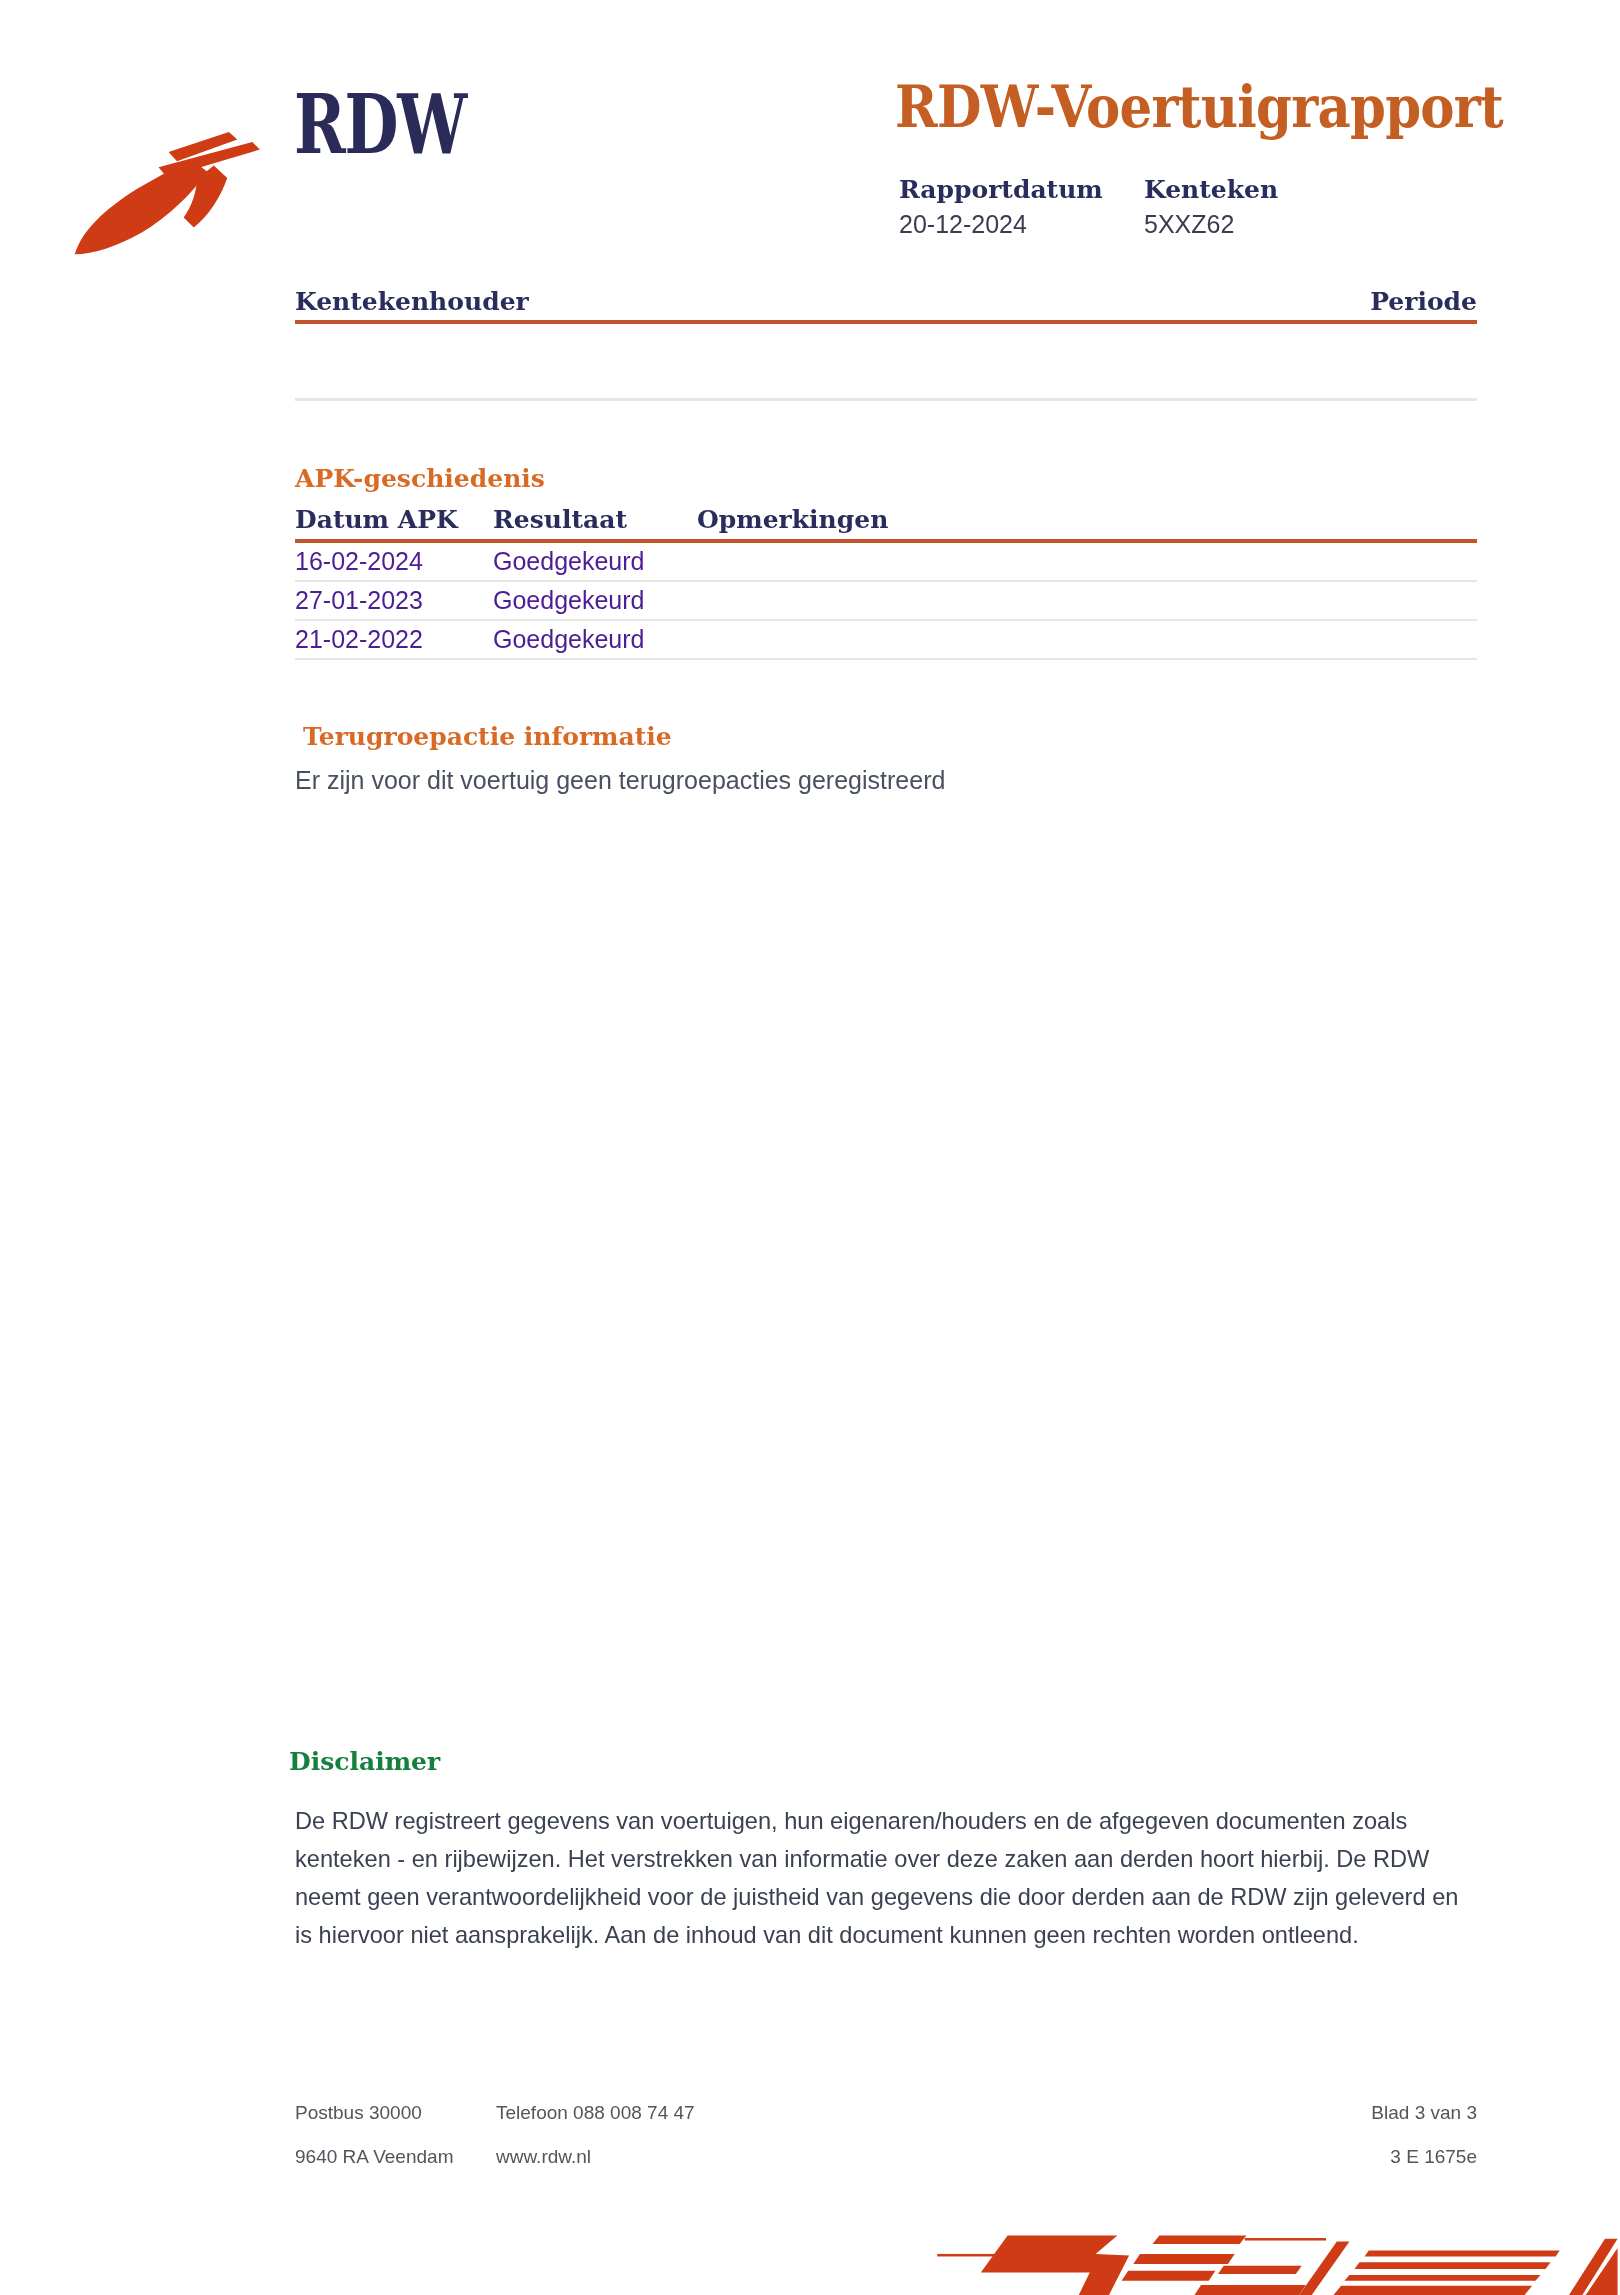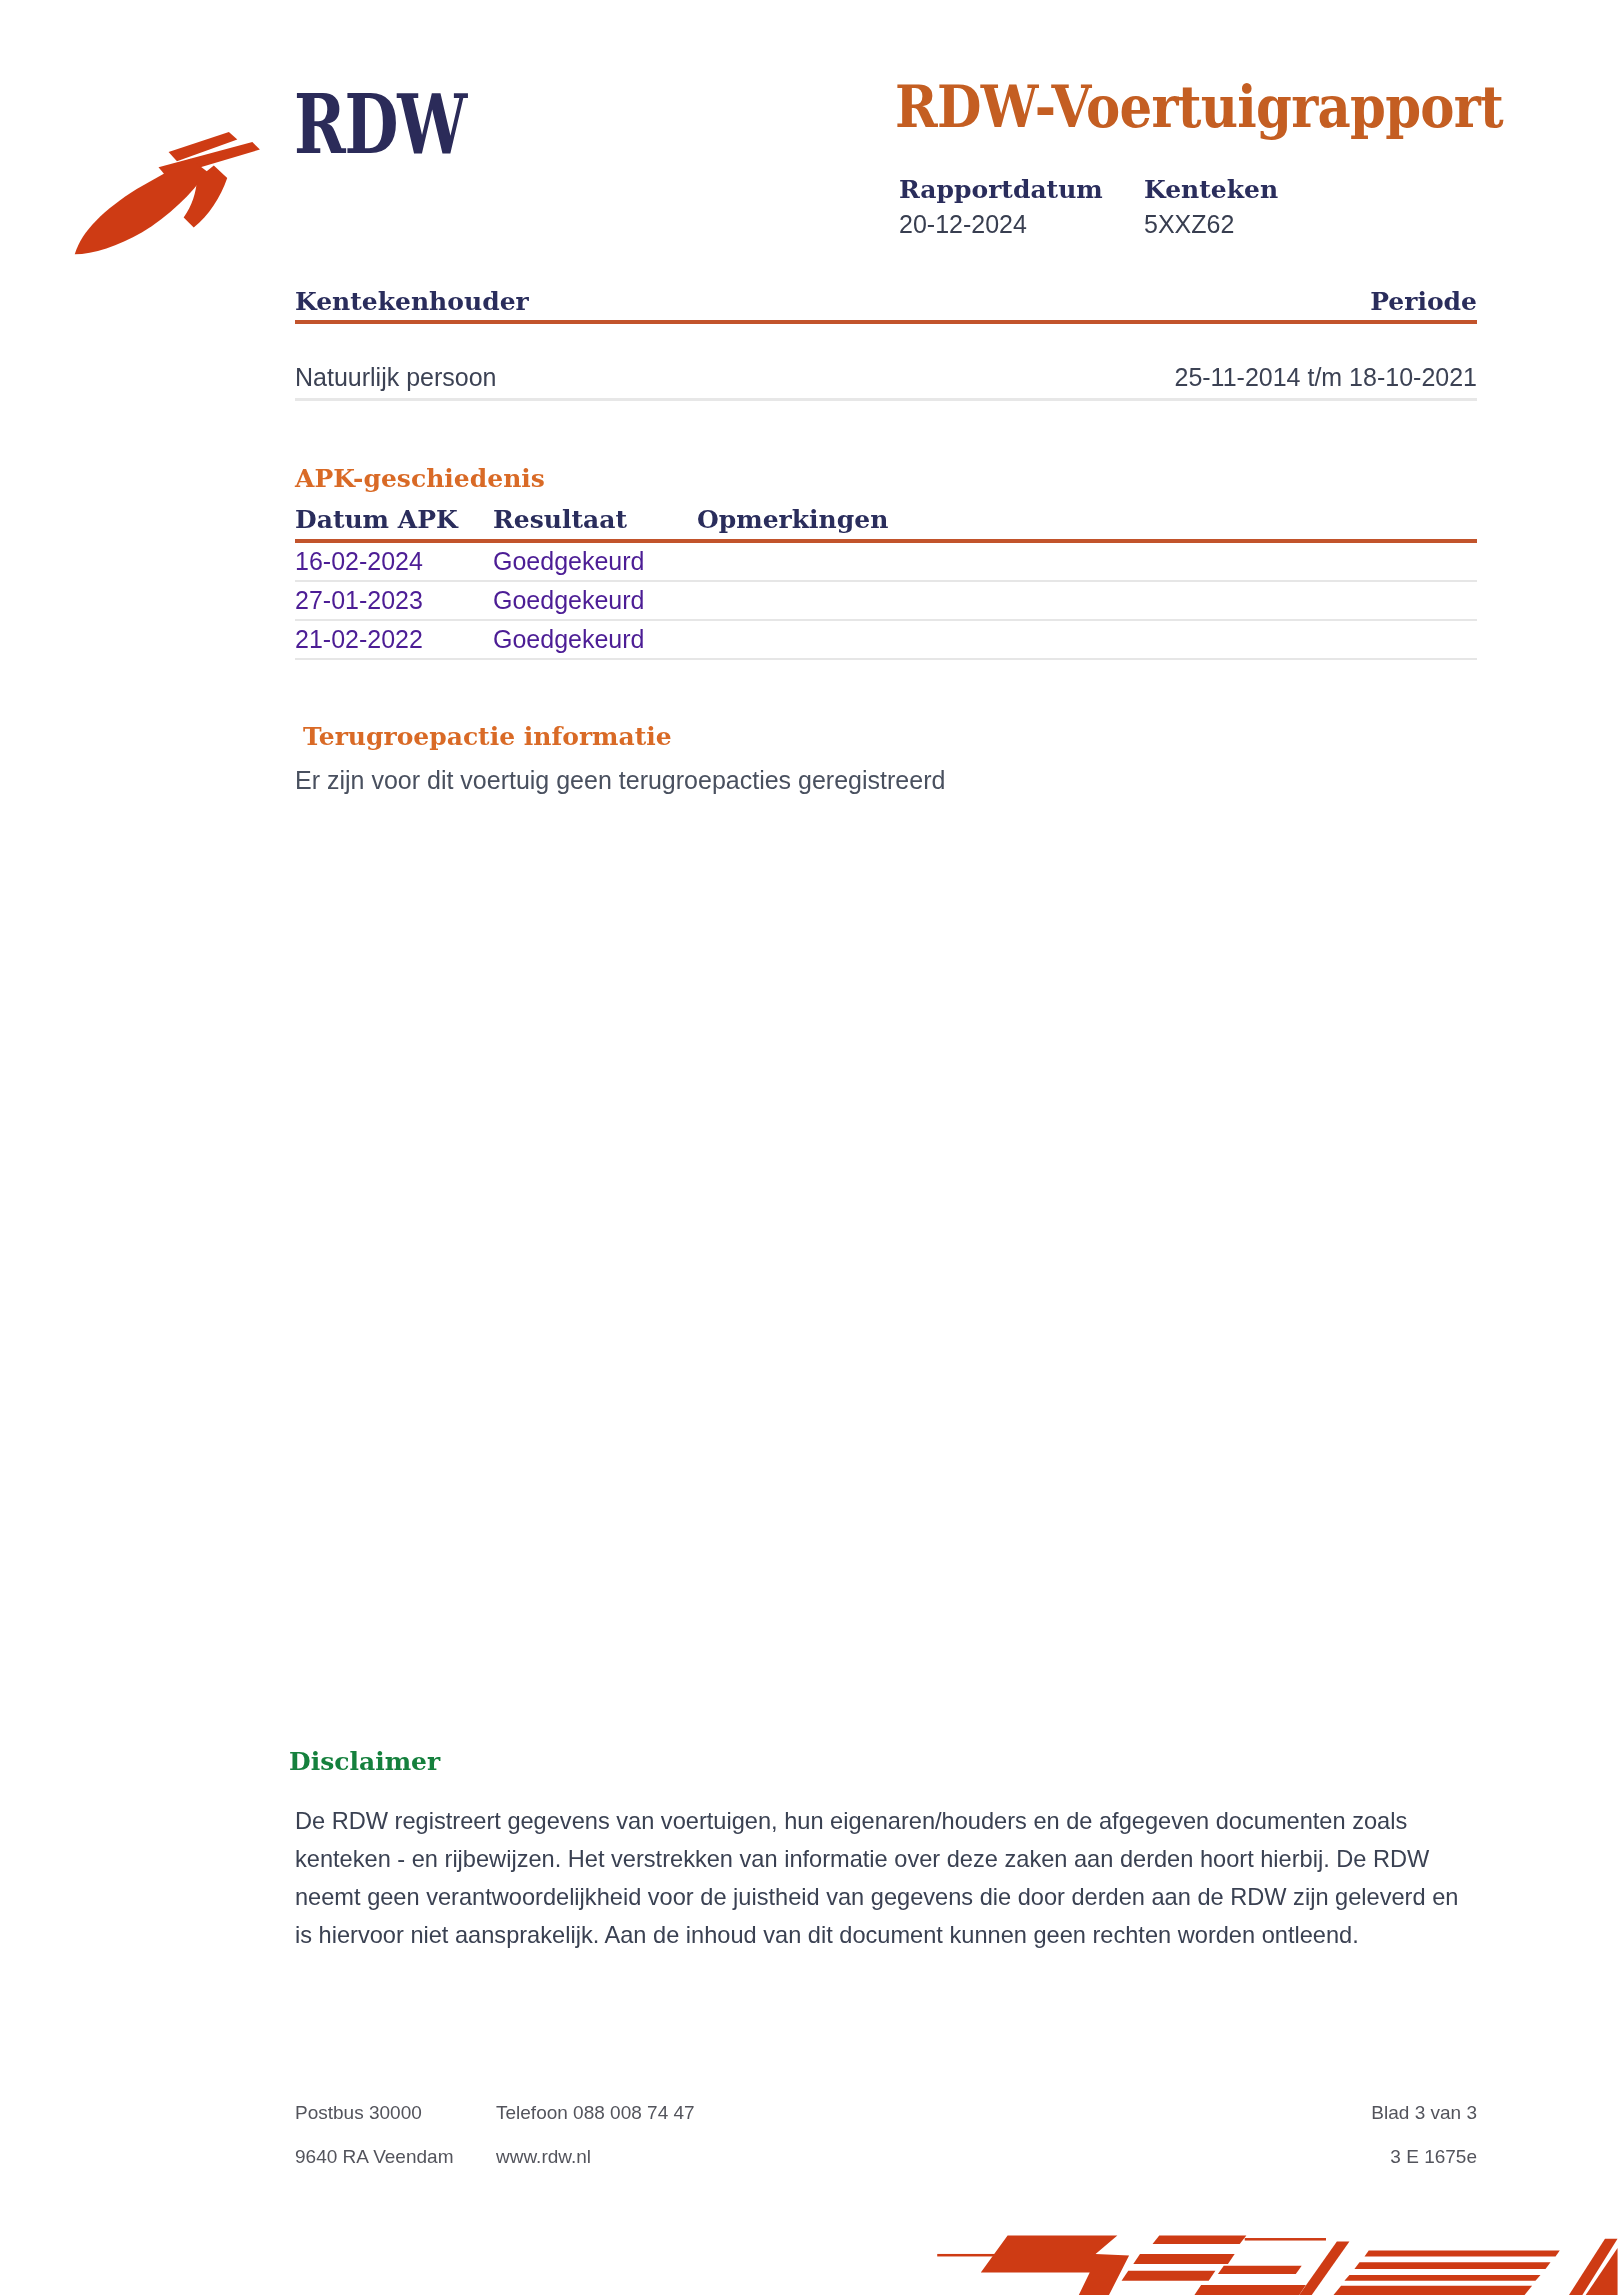--- a/index.html
+++ b/index.html
@@ -97,24 +97,20 @@
   <div class="abs slab meta-label" style="left:1144px;top:176px;">Kenteken</div>
   <div class="abs sans meta-value" style="left:899px;top:211px;">20-12-2024</div>
   <div class="abs sans meta-value" style="left:1144px;top:211px;">5XXZ62</div>
 
   <div class="abs content-left sec-header-row">
     <span class="slab navy-h left">Kentekenhouder</span>
     <span class="slab navy-h right">Periode</span>
   </div>
   <div class="abs content-left rule-orange" style="top:320px;"></div>
 
-  <div class="abs content-left row-30" style="top:363px;height:34px;">
-    <span class="pull-left">Natuurlijk persoon</span>
-    <span class="pull-right">25-11-2014 t/m 18-10-2021</span>
-  </div>
   <div class="abs content-left rule-gray" style="top:398px;"></div>
 
   <div class="abs slab orange-h" style="left:295px;top:465px;">APK-geschiedenis</div>
 
   <div class="abs content-left apk-head" style="top:506px;">
     <span class="slab navy-h c1">Datum APK</span>
     <span class="slab navy-h c2">Resultaat</span>
     <span class="slab navy-h c3">Opmerkingen</span>
   </div>
   <div class="abs content-left rule-orange" style="top:539px;"></div>

